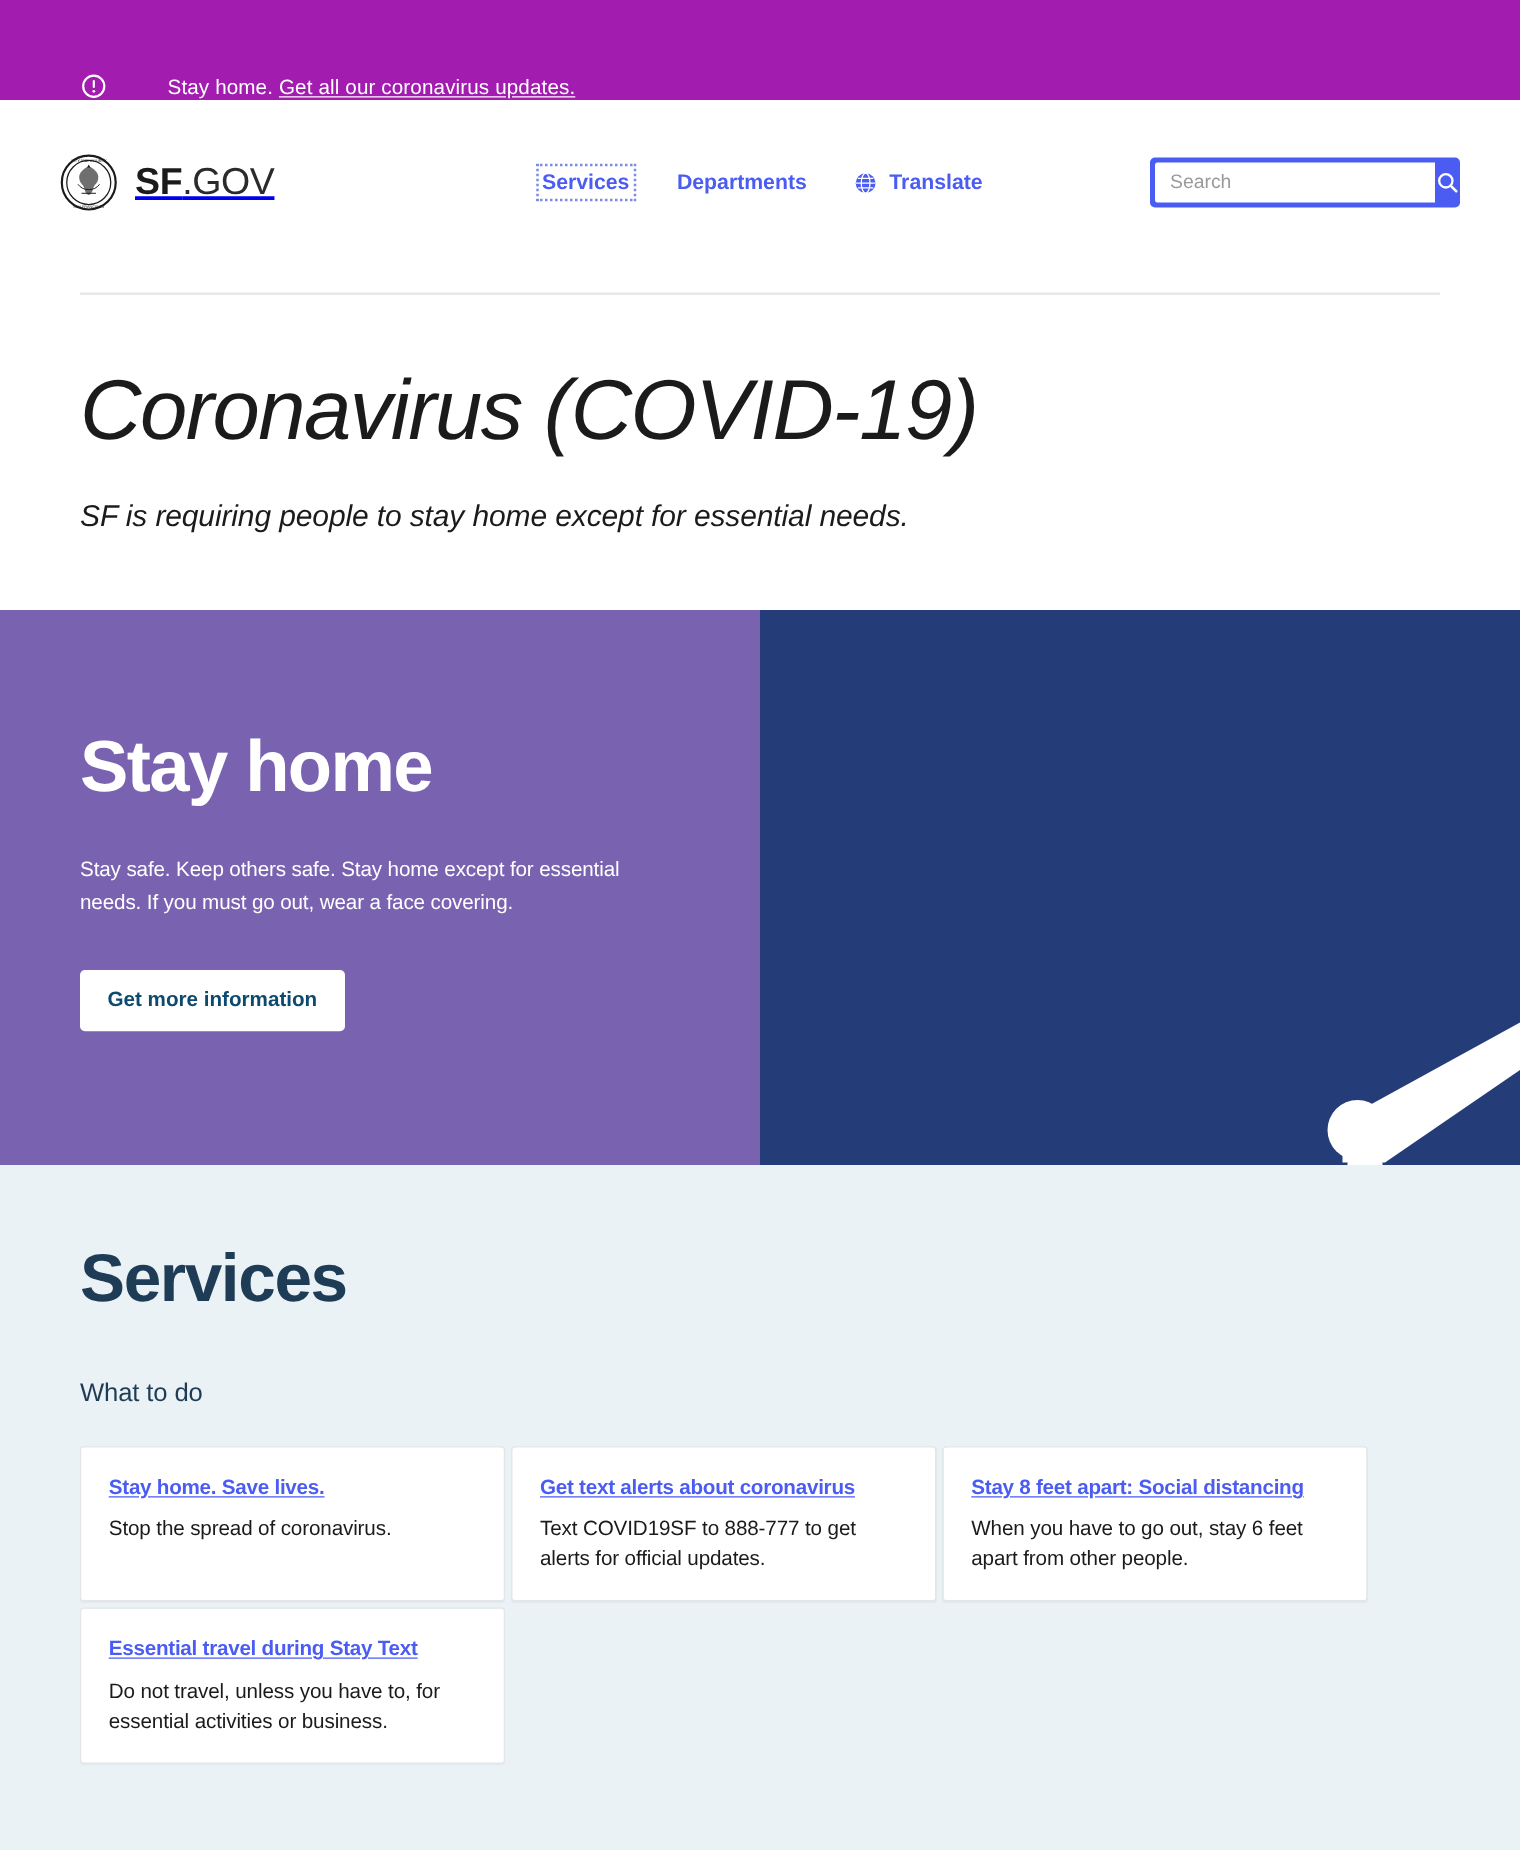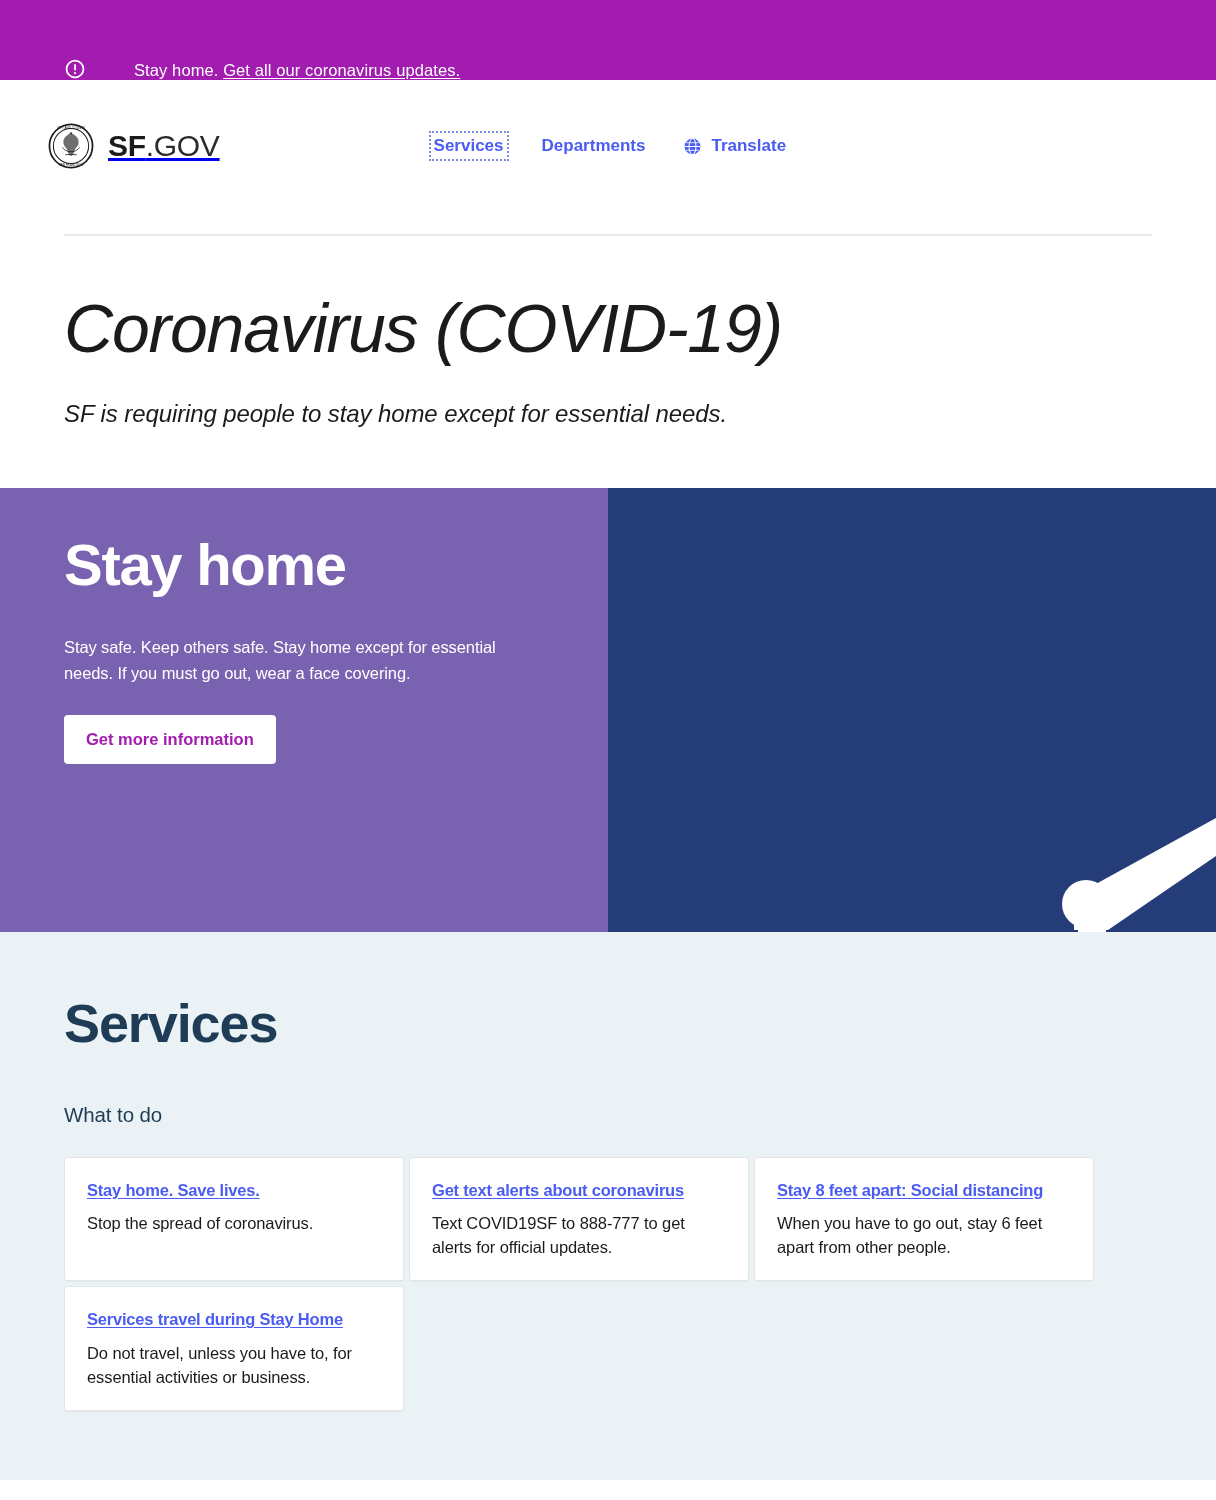--- a/index.html
+++ b/index.html
@@ -170,42 +170,42 @@
   }
 
   
   .hero {
     display: flex;
     height: 444px;
   }
   .hero-left {
     width: 608px;
     background: #7962b0;
-    padding: 48px 64px 0 64px;
+    padding: 97px 64px 0 64px;
     color: #ffffff;
   }
   .hero-heading {
     font-size: 58px;
     font-weight: bold;
     line-height: 1.0;
     letter-spacing: -1.3px;
   }
   .hero-body {
     margin-top: 40px;
     font-size: 16.5px;
     font-weight: normal;
     line-height: 1.6;
     max-width: 500px;
     letter-spacing: -0.1px;
   }
   .hero-button {
     display: inline-block;
-    margin-top: 28px;
+    margin-top: 40px;
     background: #ffffff;
-    color: #a21caf;
+    color: #0c4a6e;
     font-weight: bold;
     font-size: 16.5px;
     border: none;
     border-radius: 4px;
     padding: 15px 22px;
     cursor: pointer;
     font-family: "Liberation Sans", sans-serif;
     text-decoration: none;
   }
   .hero-right {
@@ -311,20 +311,29 @@
         <svg class="globe-icon" viewBox="0 0 24 24">
           <circle cx="12" cy="12" r="10" fill="#4a5cf2"></circle>
           <ellipse cx="12" cy="12" rx="4.4" ry="10" fill="none" stroke="#ffffff" stroke-width="1.3"></ellipse>
           <line x1="2" y1="12" x2="22" y2="12" stroke="#ffffff" stroke-width="1.3"></line>
           <path d="M4.2 7.2h15.6M4.2 16.8h15.6" stroke="#ffffff" stroke-width="1.1"></path>
         </svg>
         <a class="nav-link" href="#">Translate</a>
       </span>
     </nav>
 
+    <div class="search-wrap">
+      <input class="search-input" type="text" placeholder="Search" style="">
+      <button class="search-button">
+        <svg class="search-icon" viewBox="0 0 24 24">
+          <circle cx="10.4" cy="10.4" r="6.4" fill="none" stroke="#ffffff" stroke-width="2.2"></circle>
+          <line x1="15.2" y1="15.2" x2="20.4" y2="20.4" stroke="#ffffff" stroke-width="2.4" stroke-linecap="round"></line>
+        </svg>
+      </button>
+    </div>
 
   </div>
   <div class="header-divider"></div>
 </header>
 
 <section class="title-block">
   <h1 class="page-title">Coronavirus (COVID-19)</h1>
   <p class="page-subtitle">SF is requiring people to stay home except for essential needs.</p>
 </section>
 
@@ -355,17 +364,17 @@
     </div>
     <div class="card">
       <a class="card-link" href="#">Get text alerts about coronavirus</a>
       <p class="card-desc">Text COVID19SF to 888-777 to get alerts for official updates.</p>
     </div>
     <div class="card">
       <a class="card-link" href="#">Stay 8 feet apart: Social distancing</a>
       <p class="card-desc">When you have to go out, stay 6 feet apart from other people.</p>
     </div>
     <div class="card">
-      <a class="card-link" href="#">Services travel during Stay Home</a>
+      <a class="card-link" href="#">Essential travel during Stay Text</a>
       <p class="card-desc">Do not travel, unless you have to, for essential activities or business.</p>
     </div>
   </div>
 </section>
 
 </body></html>

